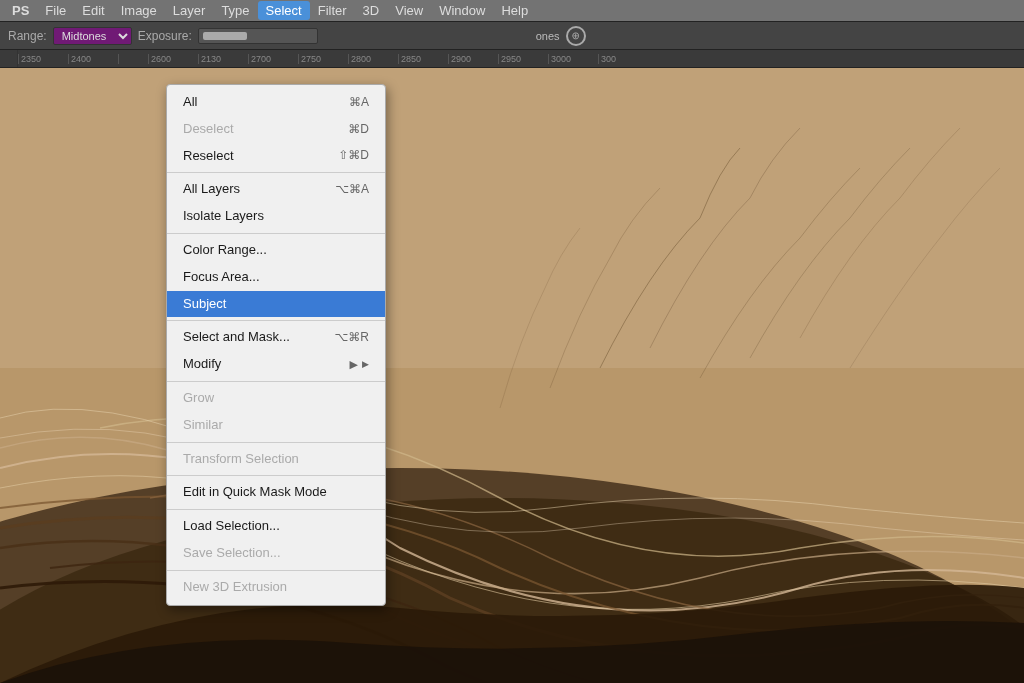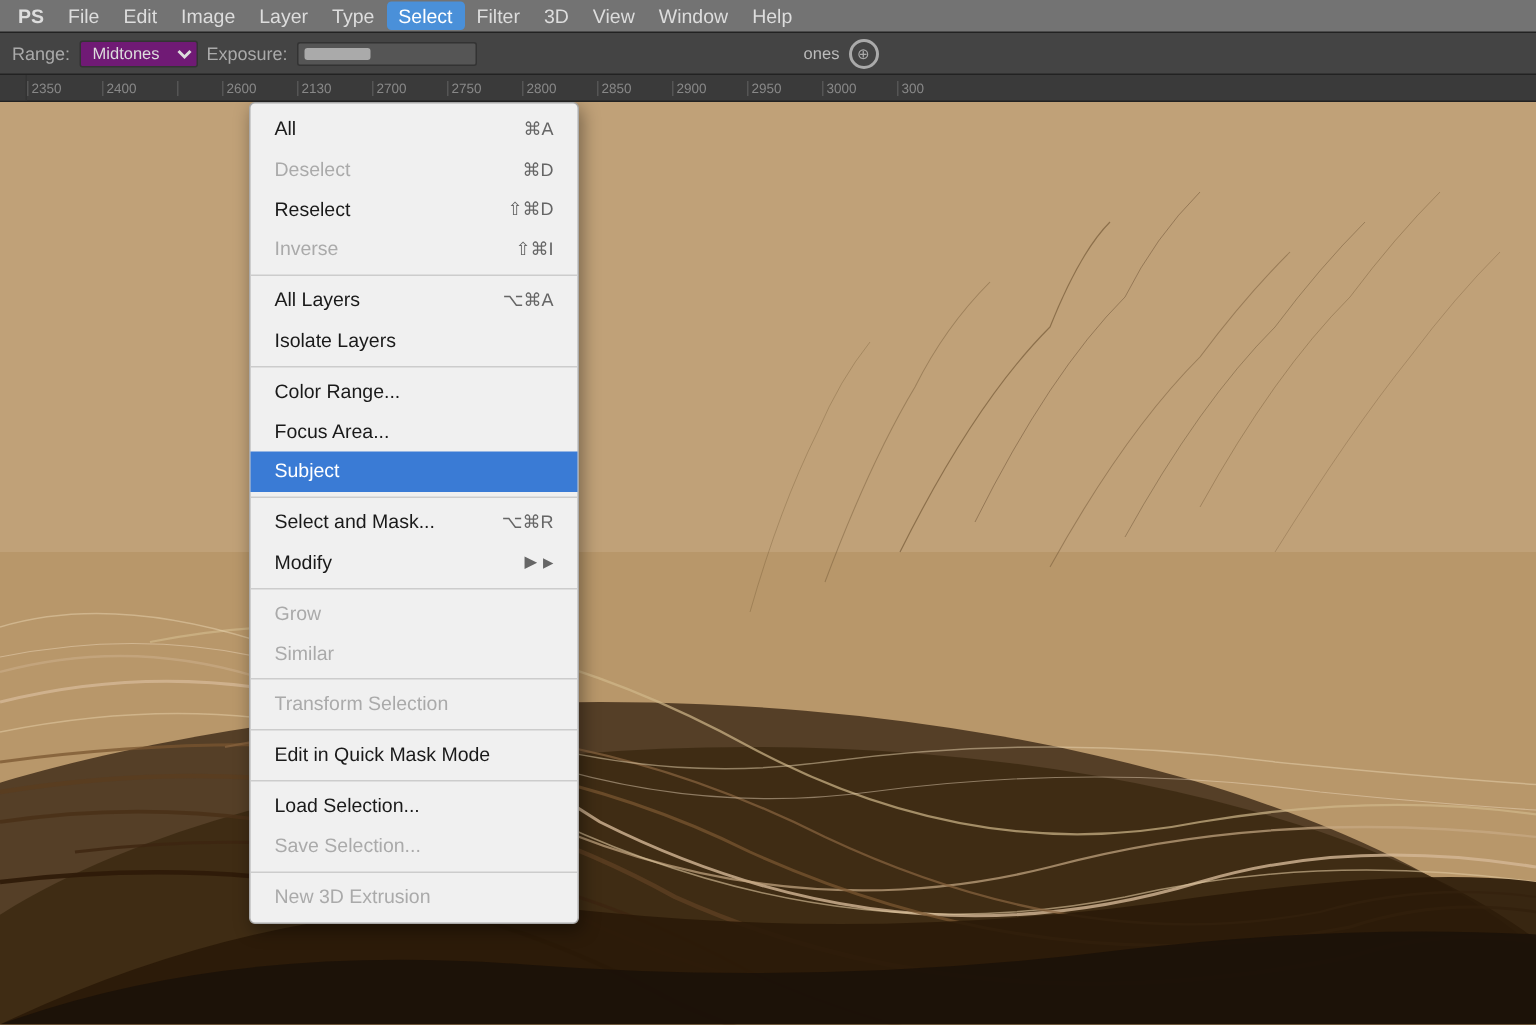--- a/index.html
+++ b/index.html
@@ -96,21 +96,21 @@
 
     
     #hair-overlay {
       position: absolute;
       top: 0; left: 0; right: 0; bottom: 0;
     }
 
     
     #dropdown {
       position: absolute;
-      top: 0;
+      top: 16px;
       left: 166px;
       background: #f0f0f0;
       border: 1px solid #aaa;
       border-radius: 4px;
       box-shadow: 2px 4px 12px rgba(0,0,0,0.4);
       min-width: 220px;
       padding: 4px 0;
       z-index: 100;
     }
 
@@ -252,24 +252,20 @@
       <span class="item-shortcut">⌘A</span>
     </div>
     <div class="dropdown-item disabled">
       <span class="item-label">Deselect</span>
       <span class="item-shortcut">⌘D</span>
     </div>
     <div class="dropdown-item">
       <span class="item-label">Reselect</span>
       <span class="item-shortcut">⇧⌘D</span>
     </div>
-    <div class="dropdown-item disabled">
-      <span class="item-label">Inverse</span>
-      <span class="item-shortcut">⇧⌘I</span>
-    </div>
 
     <div class="dropdown-separator"></div>
 
     <div class="dropdown-item">
       <span class="item-label">All Layers</span>
       <span class="item-shortcut">⌥⌘A</span>
     </div>
     <div class="dropdown-item">
       <span class="item-label">Isolate Layers</span>
     </div>

